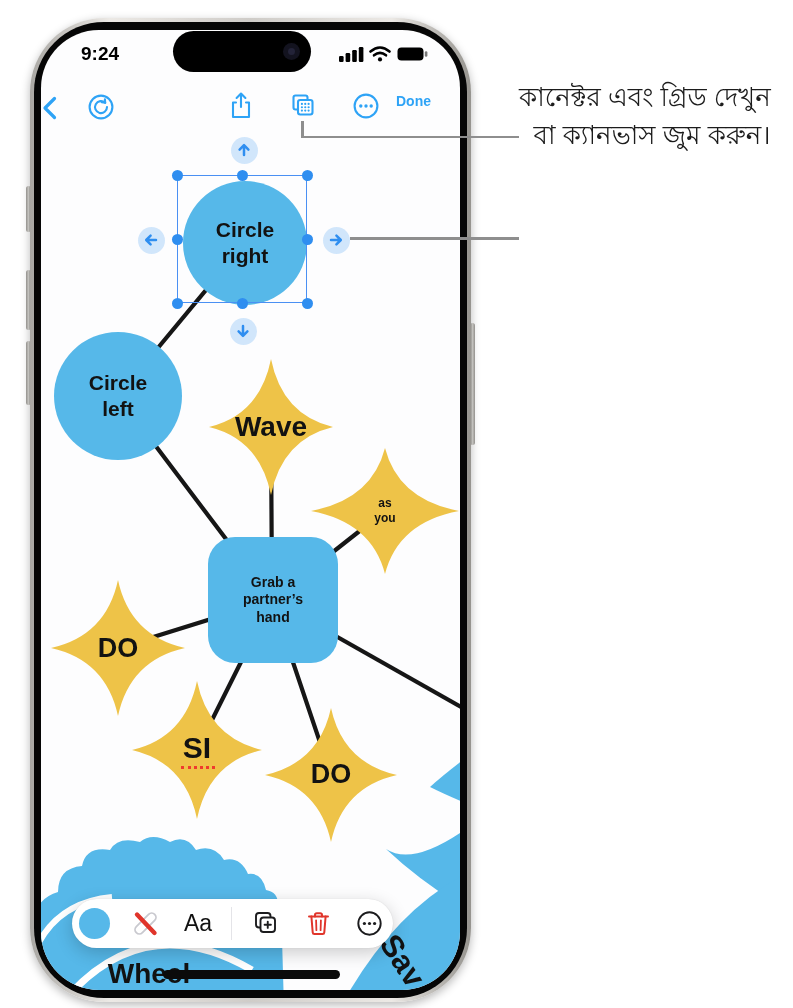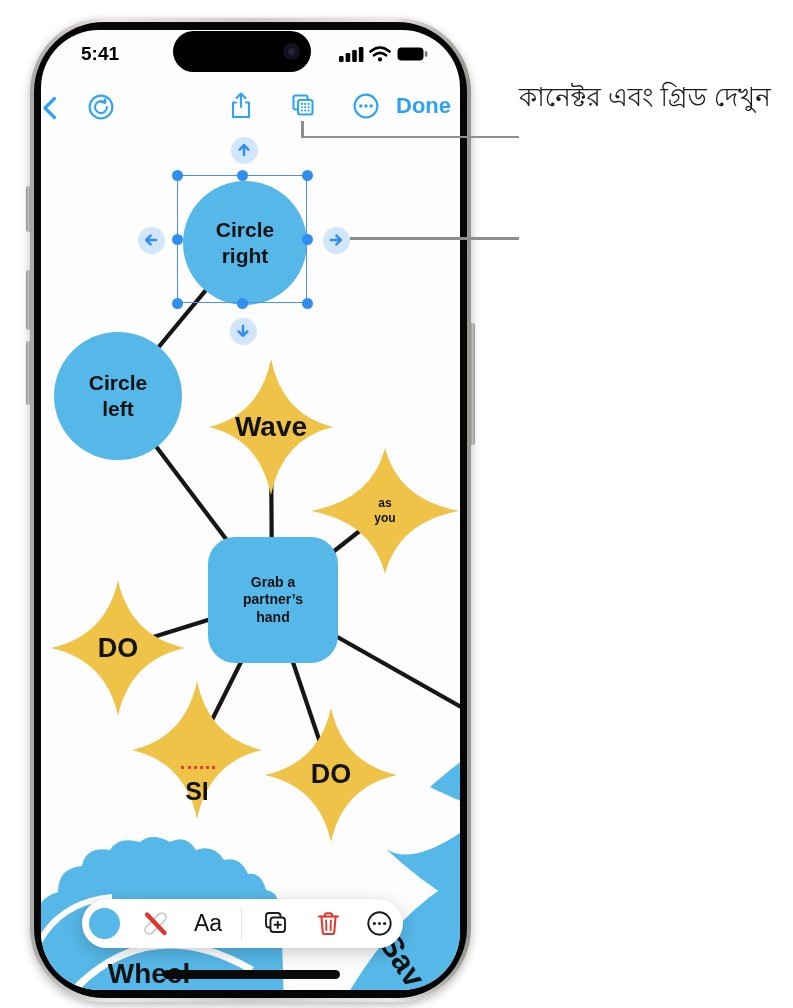--- a/index.html
+++ b/index.html
@@ -18,38 +18,38 @@
 
   
   .time { position:absolute; left:72px; top:43px; width:56px; text-align:center; font-size:19px; font-weight:700; color:#000; z-index:5; }
   .island { position:absolute; left:173px; top:31px; width:138px; height:41px; border-radius:21px; background:#000; z-index:5; }
   .camera { position:absolute; right:11px; top:12px; width:17px; height:17px; border-radius:50%; background:#13131f; }
   .camera::after { content:""; position:absolute; left:5px; top:5px; width:7px; height:7px; border-radius:50%; background:#232338; }
   .statussvg { position:absolute; z-index:5; }
 
   
   .tb-icon { position:absolute; z-index:5; cursor:pointer; }
-  .done { position:absolute; left:396px; top:93px; font-size:22px; font-weight:700; color:#2ea3f6; z-index:5; }
+  .done { position:absolute; left:396px; top:93px; font-size:14px; font-weight:700; color:#2ea3f6; z-index:5; }
 
   
   .canvas-svg { position:absolute; left:0; top:0; z-index:1; }
   .label { position:absolute; display:flex; align-items:center; justify-content:center; text-align:center;
     white-space:pre-line; font-weight:600; color:#121212; z-index:3; line-height:1.22; }
   .si-underline { position:absolute; left:181px; top:766px; width:34px; border-top:3px dotted #ef3b2d; z-index:3; }
   .sav-label { position:absolute; left:402px; top:928px; font-size:31px; font-weight:600; color:#121212;
     transform:rotate(57deg); transform-origin:left top; z-index:2; }
 
   
   .sel-box { position:absolute; left:177px; top:175px; width:130px; height:128px; border:1.6px solid #4a90f3; z-index:6; }
   .handle { position:absolute; width:11px; height:11px; border-radius:50%; background:#2f8ef0; z-index:7; }
   .dir-btn { position:absolute; width:27px; height:27px; border-radius:50%; background:rgba(53,152,240,.22);
     display:flex; align-items:center; justify-content:center; z-index:7; cursor:pointer; }
 
   
-  .pill { position:absolute; left:82px; top:899px; width:321px; height:49px; border-radius:25px; background:#fff;
+  .pill { position:absolute; left:72px; top:899px; width:321px; height:49px; border-radius:25px; background:#fff;
     box-shadow:0 5px 18px rgba(0,0,0,.20), 0 0 1px rgba(0,0,0,.15); z-index:20; }
   .swatch { position:absolute; left:7px; top:9px; width:31px; height:31px; border-radius:50%; background:#56b8e9; cursor:pointer; }
   .pill-icon { position:absolute; cursor:pointer; }
   .aa { position:absolute; left:104px; top:11px; width:44px; text-align:center; font-size:23px; color:#111; font-weight:500; cursor:pointer; }
   .divider { position:absolute; left:159px; top:8px; width:1px; height:33px; background:#e4e4e8; }
 
   .home-ind { position:absolute; left:163px; top:970px; width:177px; height:9px; border-radius:5px; background:#0b0b0b; z-index:30; }
 
   
   .callout-line { position:absolute; background:#8e8e8e; z-index:60; }
@@ -66,21 +66,21 @@
   <div class="side-btn" style="left:26px; top:341px; width:5px; height:64px;"></div>
   <div class="side-btn" style="left:470px; top:323px; width:5px; height:122px;"></div>
 
   <div class="phone-outer">
     <div class="phone-bezel"></div>
   </div>
 
   <div class="screen">
     <div class="screen-content">
 
-      <div class="time">5:41</div>
+      <div class="time">9:24</div>
       <div class="island">
         <div class="camera"></div>
       </div>
       <svg class="statussvg" style="left:339px; top:46px;" width="25" height="16">
         <rect x="0" y="10" width="4.6" height="6" rx="1.2" fill="#000"></rect>
         <rect x="6.6" y="7" width="4.6" height="9" rx="1.2" fill="#000"></rect>
         <rect x="13.2" y="4" width="4.6" height="12" rx="1.2" fill="#000"></rect>
         <rect x="19.8" y="1" width="4.6" height="15" rx="1.2" fill="#000"></rect>
       </svg>
       <svg class="statussvg" style="left:369px; top:46px;" width="22" height="16" viewBox="0 0 22 16">
@@ -162,21 +162,21 @@
 right</div>
       <div class="label" style="left:58px; top:368px; width:120px; height:56px; font-size:21px;">Circle
 left</div>
       <div class="label" style="left:221px; top:414px; width:100px; height:27px; font-size:28px;">Wave</div>
       <div class="label" style="left:345px; top:486px; width:80px; height:50px; font-size:12px;">as
 you</div>
       <div class="label" style="left:210px; top:561px; width:126px; height:78px; font-size:14px;">Grab a
 partner’s
 hand</div>
       <div class="label" style="left:78px; top:631px; width:80px; height:34px; font-size:27px;">DO</div>
-      <div class="label" style="left:157px; top:772px; width:80px; height:38px; font-size:25px;">SI</div>
+      <div class="label" style="left:157px; top:729px; width:80px; height:38px; font-size:30px;">SI</div>
       <div class="si-underline"></div>
       <div class="label" style="left:291px; top:757px; width:80px; height:34px; font-size:27px;">DO</div>
       <div class="label" style="left:90px; top:956px; width:118px; height:36px; font-size:28px;">Wheel</div>
       <div class="sav-label">Sav</div>
 
       <div class="sel-box"></div>
       <div class="handle" style="left:171.5px; top:169.5px;"></div>
       <div class="handle" style="left:236.5px; top:169.5px;"></div>
       <div class="handle" style="left:301.5px; top:169.5px;"></div>
       <div class="handle" style="left:171.5px; top:233.5px;"></div>
@@ -236,15 +236,16 @@
       <div class="home-ind"></div>
     </div>
   </div>
 
   <div class="callout-line" style="left:301px; top:121px; width:2.5px; height:16px;"></div>
   <div class="callout-line" style="left:301px; top:135.5px; width:218px; height:2.5px;"></div>
   <div class="callout-line" style="left:350px; top:237px; width:169px; height:2.5px;"></div>
 
   <div class="callout-text" style="left:519px; top:78px;text-align:right;">
     <div>কানেক্টর এবং গ্রিড দেখুন</div>
+    <div>বা ক্যানভাস জুম করুন।</div>
   </div>
 
 </div>
 
 </body></html>

